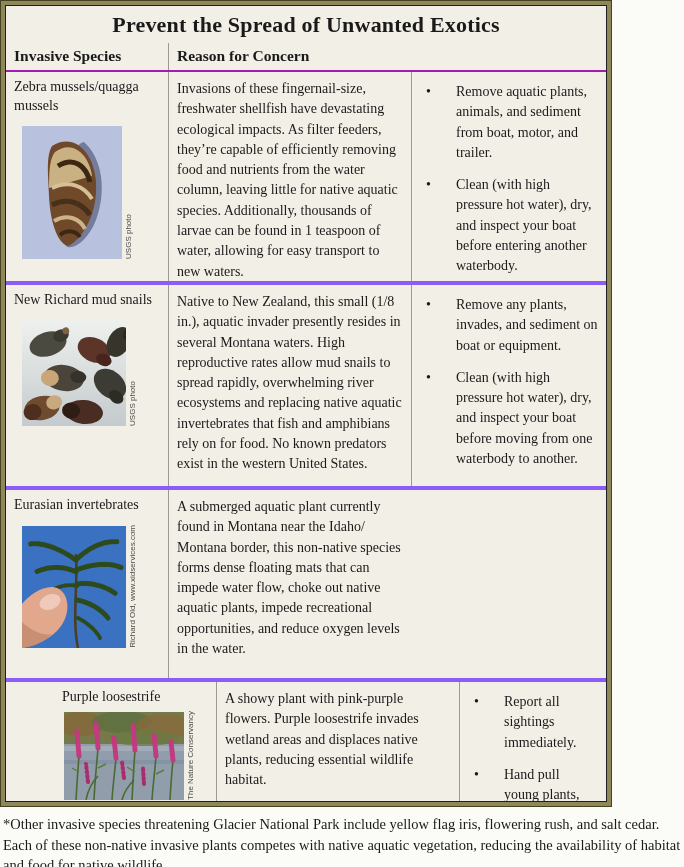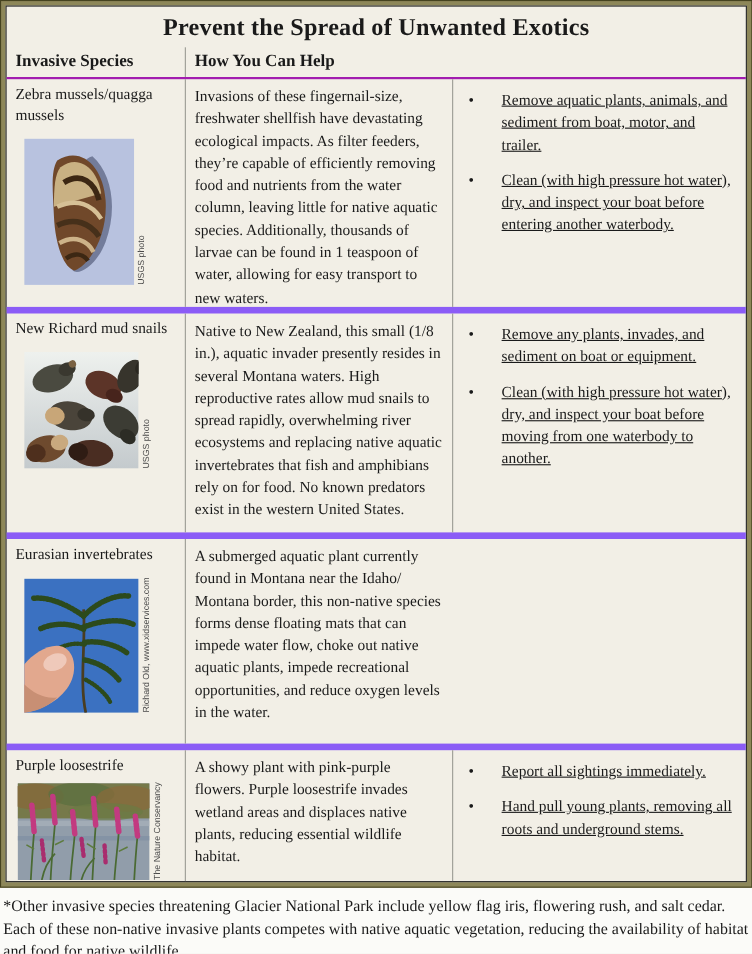--- a/index.html
+++ b/index.html
@@ -3,21 +3,21 @@
 <meta charset="utf-8">
 <style>
   html,body{margin:0;padding:0;}
   body{
     width:684px;height:867px;overflow:hidden;
     background:#fbfbf8;
     font-family:"Liberation Serif",serif;
     color:#1a1a1a;
   }
   .frame{
-    box-sizing:border-box;width:684px;
+    box-sizing:border-box;width:612px;
     border:1px solid #45421f;
     background:#8d8759;
     padding:4px;
   }
   .inner{
     border:1px solid #1f1f1f;
     background:#f2efe6;
   }
   .title-row{
     height:37px;display:flex;align-items:center;justify-content:center;
@@ -29,59 +29,59 @@
   }
   .header-row{
     border-bottom:2px solid #a21caf;height:29px;
   }
   .header-cell{
     box-sizing:border-box;display:flex;align-items:center;
     padding:2px 8px 4px 8px;font-size:15.5px;font-weight:bold;
     border-right:1px solid #9b9b93;
   }
   .header-cell:last-child{border-right:none;}
-  .body-row{border-bottom:6px solid #8b5cf6;}
-  .body-row.last{border-bottom:none;}
+  .body-row{border-bottom:4px solid #8b5cf6;}
+  .body-row.last{border-bottom:none;padding-left:48px;}
   .cell{
     box-sizing:border-box;padding:6px 8px;
     border-right:1px solid #9b9b93;
     font-size:14px;line-height:1.45;
     overflow:hidden;
   }
   .cell:last-child{border-right:none;}
   .r1{height:213px}.r2{height:205px}.r3{height:192px}.r4{height:119px}
   .species-name{font-size:14px;line-height:1.35;}
   .photo-wrap{margin-top:10px;display:flex;align-items:flex-end;padding-left:8px;}
   .photo-wrap svg{display:block;flex:none;}
   .credit{
     writing-mode:vertical-rl;transform:rotate(180deg);
     font-family:"Liberation Sans",sans-serif;
     font-size:8px;color:#4a4a4a;line-height:1.1;
     margin-left:3px;white-space:nowrap;
   }
   .reason-cell p{margin:0;padding-top:1px;}
-  .help-list{list-style:none;margin:4px 0 0 0;padding:0;text-decoration:underline;}
+  .help-list{list-style:none;margin:4px 0 0 0;padding:0;}
   .help-list li{position:relative;padding-left:36px;margin-bottom:12px;}
   .help-list li::before{content:"\2022";position:absolute;left:6px;top:0;}
   .footnote{
     margin:7px 2px 0 3px;
     font-size:14.5px;line-height:1.42;
   }
 </style>
 </head>
 <body>
 
 <div class="frame">
   <div class="inner">
 
     <div class="title-row">Prevent the Spread of Unwanted Exotics</div>
 
     <div class="grid-row header-row">
       <div class="header-cell">Invasive Species</div>
-      <div class="header-cell">How You Can Help</div>
+      <div class="header-cell">Reason for Concern</div>
     </div>
 
     <div class="grid-row body-row r1">
       <div class="cell species-cell">
         <div class="species-name">Zebra mussels/quagga mussels</div>
         <div class="photo-wrap">
           <svg width="100" height="133" viewBox="0 0 100 133">
             <rect width="100" height="133" fill="#b8c2df"></rect>
             <path d="M62,16 C80,32 85,64 74,94 C66,115 50,125 44,120 C52,100 55,60 51,40 C49,28 54,18 62,16 Z" fill="#1e2746" opacity="0.45"></path>
             <path d="M30,20 C52,6 72,26 74,56 C76,88 60,114 46,120 C36,118 28,96 27,70 C26,46 24,30 30,20 Z" fill="#70482a"></path>

